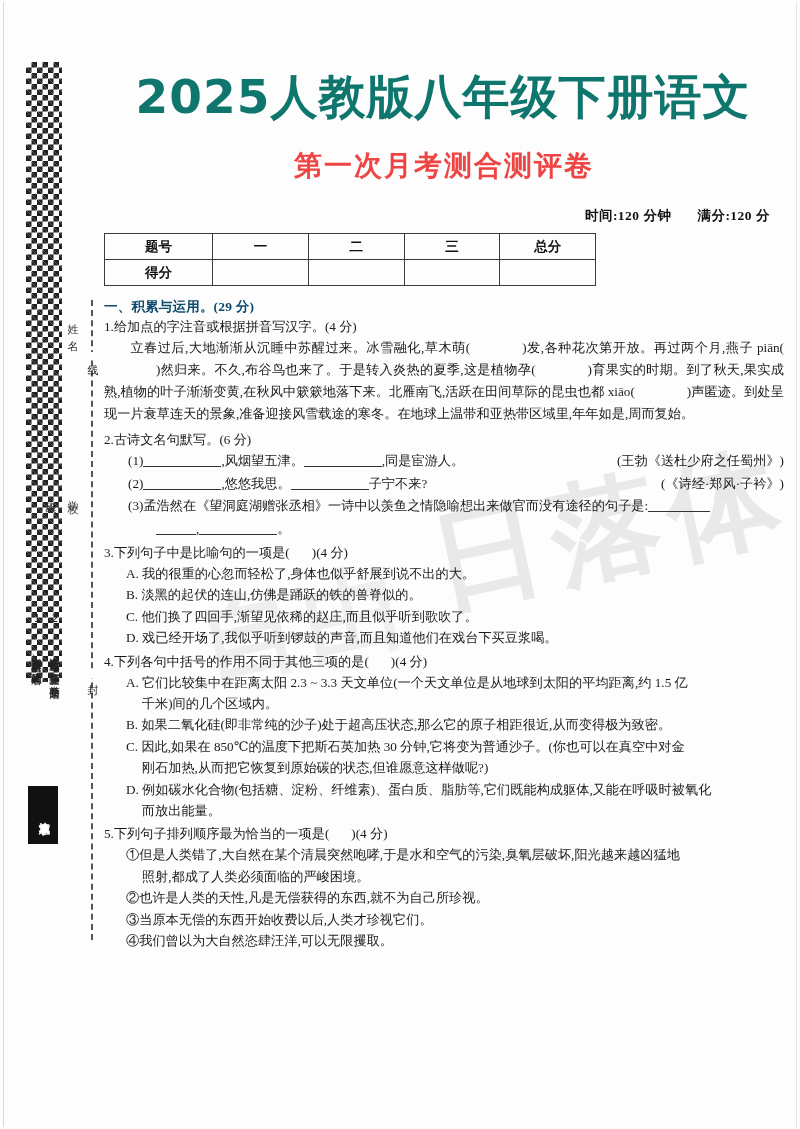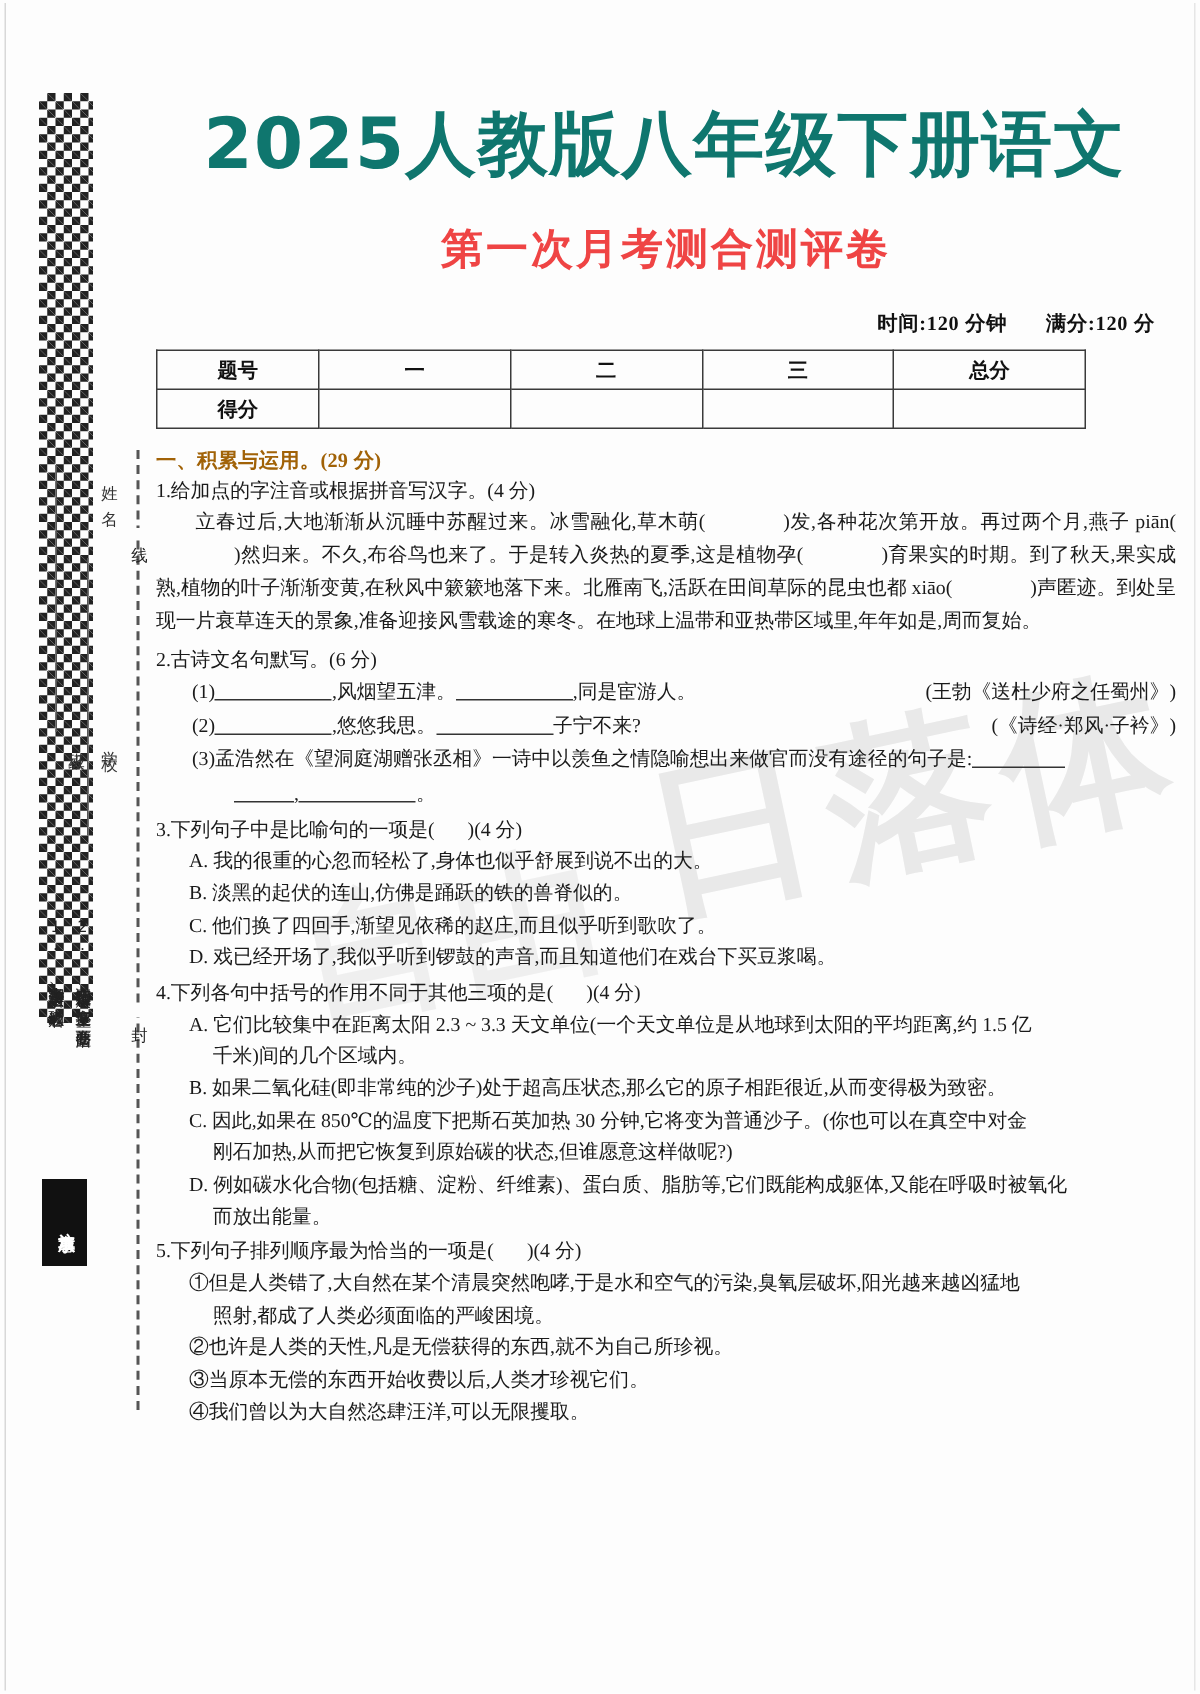--- a/index.html
+++ b/index.html
@@ -143,40 +143,40 @@
     font-weight:700;
     color:#111;
     letter-spacing:.5px;
   }
   .meta-line span+span{margin-left:22px;}
 
   
   table.score{
     margin-top:8px;
     margin-left:0px;
-    width:620px;
+    width:492px;
     border-collapse:collapse;
     table-layout:fixed;
   }
   table.score td{
     border:1px solid #3a3a3a;
     height:23px;
     text-align:center;
     font-size:13.5px;
     font-weight:700;
     color:#111;
   }
   table.score td.lbl{width:105px;}
 
   
   .sec-title{
     margin-top:12px;
     font-size:13.5px;
     font-weight:700;
-    color:#a16207;
+    color:#0c4a6e;
     letter-spacing:.2px;
   }
   .q-head{font-size:13.2px;line-height:1.6;}
   .para{
     text-indent:2em;
     font-size:13.2px;
     line-height:1.66;
     text-align:justify;
     letter-spacing:0px;
   }

